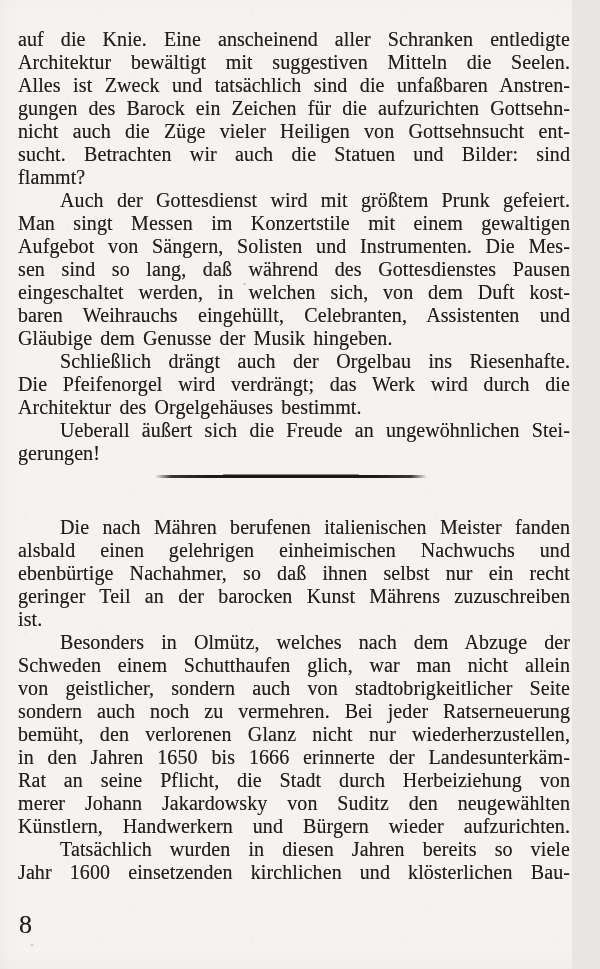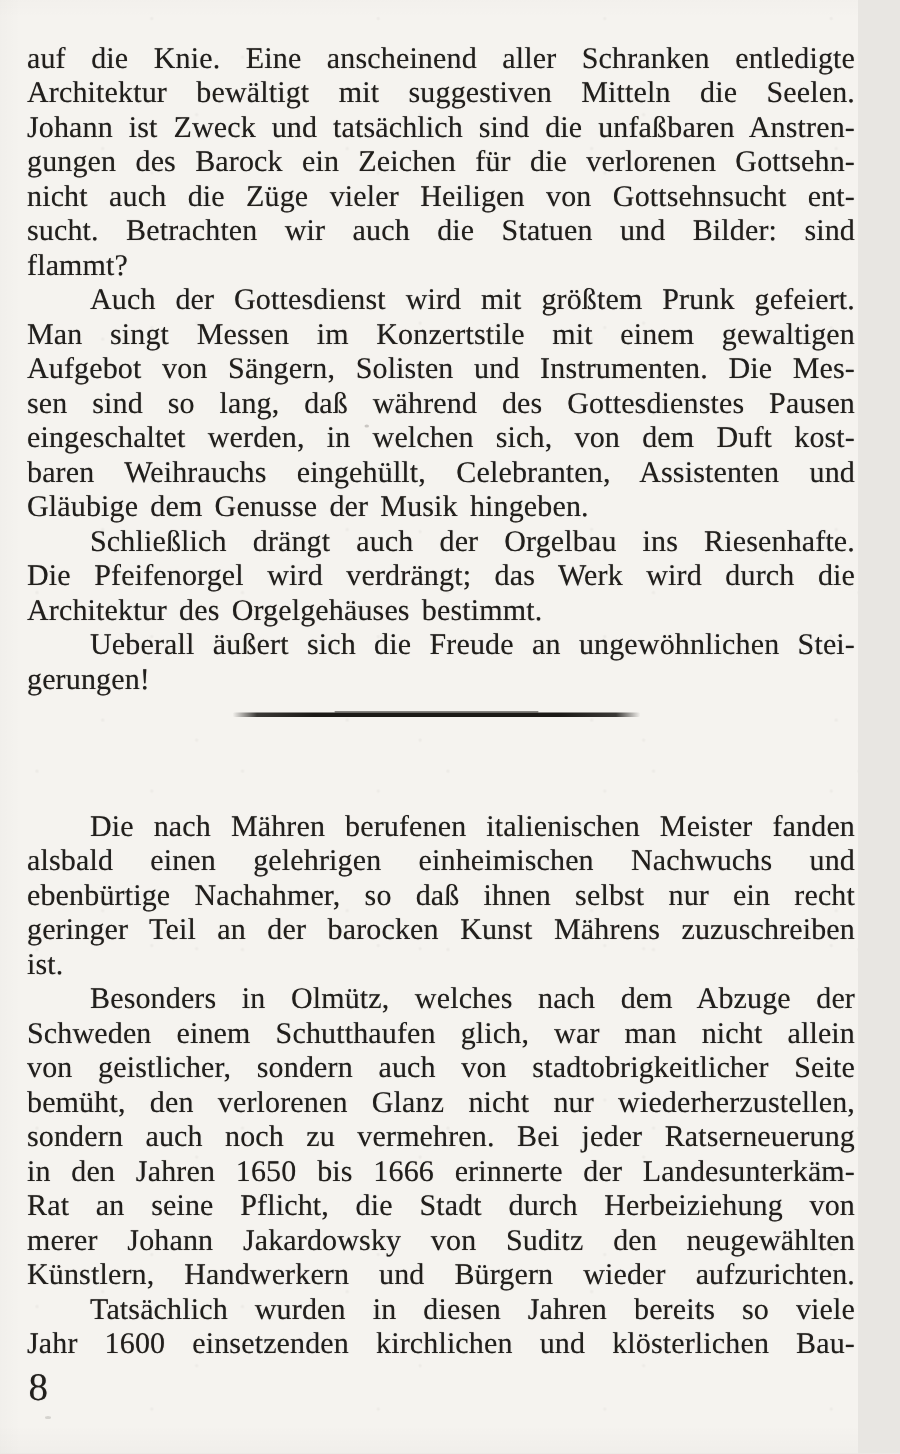--- a/index.html
+++ b/index.html
@@ -23,21 +23,21 @@
     overflow: hidden;
     font-family: "Liberation Serif", "DejaVu Serif", serif;
     color: #211f1c;
   }
   .text-block {
     position: absolute;
     left: 18px;
     width: 552px;
   }
   .block-a { top: 28px; }
-  .block-b { top: 540px; }
+  .block-b { top: 516px; }
   .line {
     height: 23px;
     line-height: 23px;
     font-size: 20px;
     text-align: justify;
     text-align-last: justify;
     text-justify: inter-word;
     white-space: normal;
     overflow: visible;
     letter-spacing: 0.1px;
@@ -89,22 +89,22 @@
 </style>
 </head>
 <body>
 
 <div class="page">
 
   <div class="text-block block-a">
 
     <div class="line">auf die Knie. Eine anscheinend aller Schranken entledigte</div>
     <div class="line">Architektur bewältigt mit suggestiven Mitteln die Seelen.</div>
-    <div class="line">Johann ist Zweck und tatsächlich sind die unfaßbaren Anstren-</div>
-    <div class="line">gungen des Barock ein Zeichen für die verlorenen Gottsehn-</div>
+    <div class="line">Alles ist Zweck und tatsächlich sind die unfaßbaren Anstren-</div>
+    <div class="line">gungen des Barock ein Zeichen für die aufzurichten Gottsehn-</div>
     <div class="line">nicht auch die Züge vieler Heiligen von Gottsehnsucht ent-</div>
     <div class="line">sucht. Betrachten wir auch die Statuen und Bilder: sind</div>
     <div class="line short">flammt?</div>
 
     <div class="line indent">Auch der Gottesdienst wird mit größtem Prunk gefeiert.</div>
     <div class="line">Man singt Messen im Konzertstile mit einem gewaltigen</div>
     <div class="line">Aufgebot von Sängern, Solisten und Instrumenten. Die Mes-</div>
     <div class="line">sen sind so lang, daß während des Gottesdienstes Pausen</div>
     <div class="line">eingeschaltet werden, in welchen sich, von dem Duft kost-</div>
     <div class="line">baren Weihrauchs eingehüllt, Celebranten, Assistenten und</div>
@@ -124,22 +124,22 @@
 
     <div class="line indent">Die nach Mähren berufenen italienischen Meister fanden</div>
     <div class="line">alsbald einen gelehrigen einheimischen Nachwuchs und</div>
     <div class="line">ebenbürtige Nachahmer, so daß ihnen selbst nur ein recht</div>
     <div class="line">geringer Teil an der barocken Kunst Mährens zuzuschreiben</div>
     <div class="line short">ist.</div>
 
     <div class="line indent">Besonders in Olmütz, welches nach dem Abzuge der</div>
     <div class="line">Schweden einem Schutthaufen glich, war man nicht allein</div>
     <div class="line">von geistlicher, sondern auch von stadtobrigkeitlicher Seite</div>
+    <div class="line">sondern auch noch zu vermehren. Bei jeder Ratserneuerung</div>
     <div class="line">bemüht, den verlorenen Glanz nicht nur wiederherzustellen,</div>
-    <div class="line">sondern auch noch zu vermehren. Bei jeder Ratserneuerung</div>
     <div class="line">in den Jahren 1650 bis 1666 erinnerte der Landesunterkäm-</div>
     <div class="line">Rat an seine Pflicht, die Stadt durch Herbeiziehung von</div>
     <div class="line">merer Johann Jakardowsky von Suditz den neugewählten</div>
     <div class="line">Künstlern, Handwerkern und Bürgern wieder aufzurichten.</div>
 
     <div class="line indent">Tatsächlich wurden in diesen Jahren bereits so viele</div>
     <div class="line">Jahr 1600 einsetzenden kirchlichen und klösterlichen Bau-</div>
   </div>
 
   <div class="page-number">8</div>

